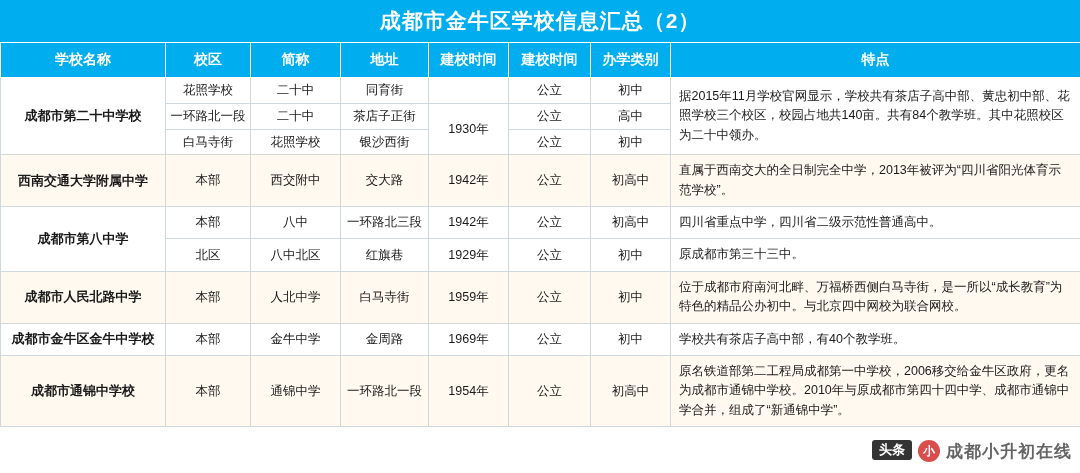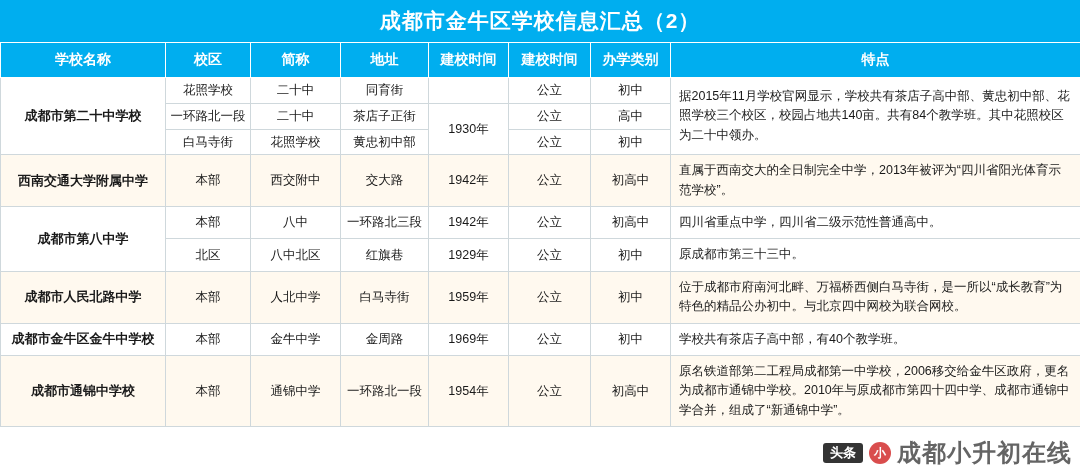--- a/index.html
+++ b/index.html
@@ -75,23 +75,23 @@
   col.c-abbr    { width: 90px; }
   col.c-addr    { width: 88px; }
   col.c-found   { width: 80px; }
   col.c-nature  { width: 82px; }
   col.c-type    { width: 80px; }
   col.c-feature { width: 410px; }
 
   .watermark {
     position: absolute;
     right: 8px;
-    bottom: 4px;
+    bottom: 10px;
     display: flex;
-    align-items: center;
+    align-items: flex-start;
     gap: 6px;
     opacity: 0.85;
     pointer-events: none;
   }
   .wm-badge {
     background: #111111;
     color: #ffffff;
     font-size: 13px;
     font-weight: bold;
     padding: 3px 7px;
@@ -105,21 +105,21 @@
     background: #d32f2f;
     color: #ffffff;
     font-size: 12px;
     display: flex;
     align-items: center;
     justify-content: center;
     font-weight: bold;
   }
   .wm-text {
     color: #4a4a4a;
-    font-size: 24px;
+    font-size: 17px;
     font-weight: bold;
     letter-spacing: 1px;
   }
 </style>
 </head>
 <body>
 
 <div class="page">
 
   <div class="title-bar">成都市金牛区学校信息汇总（2）</div>
@@ -165,21 +165,21 @@
         <td>二十中</td>
         <td>茶店子正街</td>
         <td rowspan="2">1930年</td>
         <td>公立</td>
         <td>高中</td>
       </tr>
 
       <tr>
         <td>白马寺街</td>
         <td>花照学校</td>
-        <td>黄忠初中部</td>
+        <td>银沙西街</td>
         <td>公立</td>
         <td>初中</td>
       </tr>
 
       <tr class="alt">
         <td class="school-name">西南交通大学附属中学</td>
         <td>本部</td>
         <td>西交附中</td>
         <td>交大路</td>
         <td>1942年</td>

